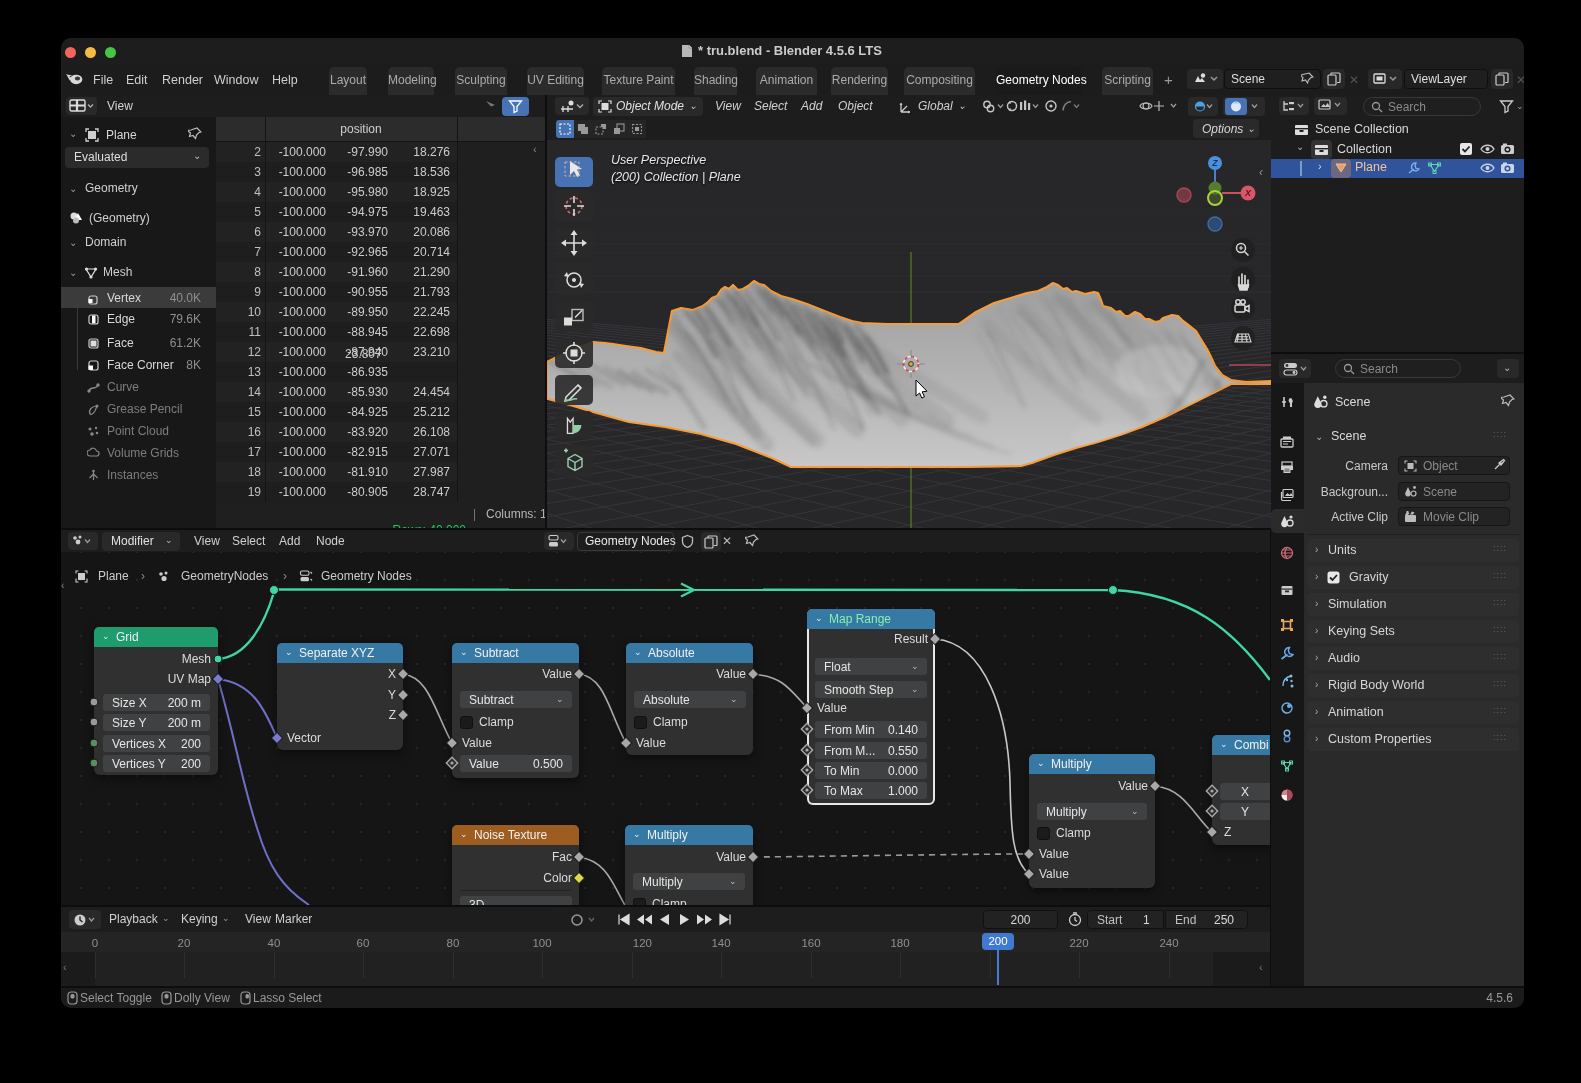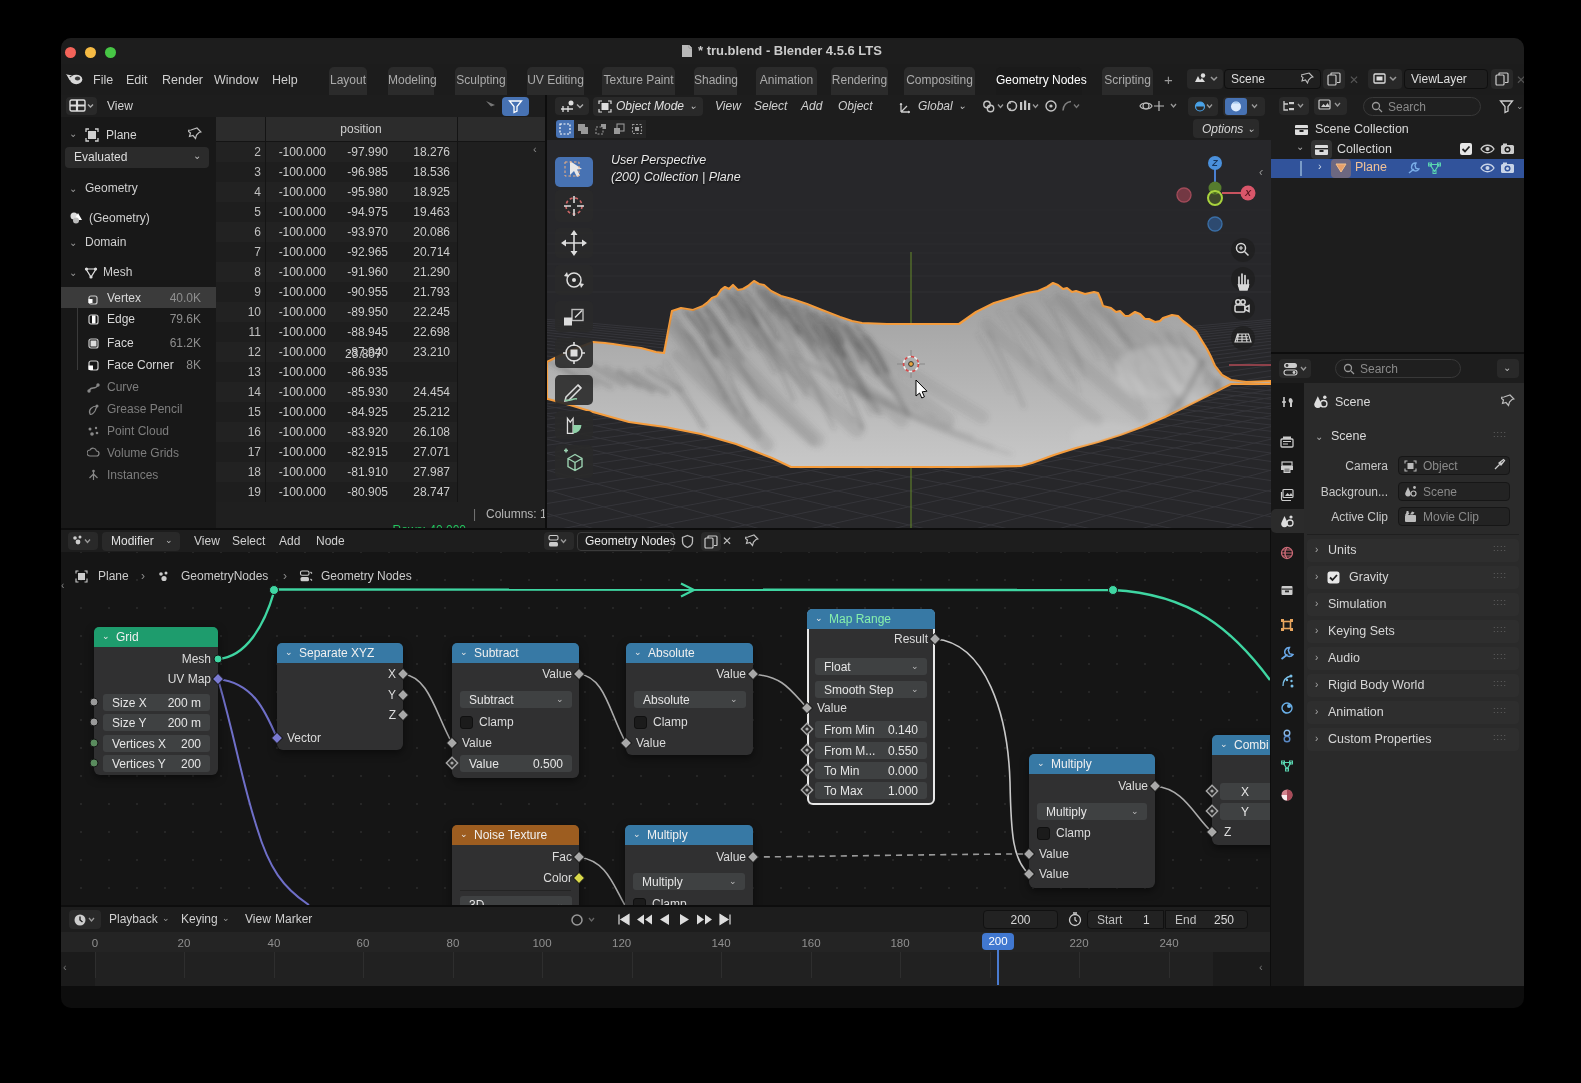--- a/index.html
+++ b/index.html
@@ -1249,21 +1249,21 @@
  <div class="t" style="left:1082px;top:6px;font-size:12px;color:#d8d8d8;">1</div>
  <div class="abs" style="left:1104px;top:3px;width:83px;height:19px;background:#222;border:1px solid #111;border-radius:0 4px 4px 0;"></div>
  <div class="t" style="left:1114px;top:6px;font-size:12px;color:#c0c0c0;">End</div>
  <div class="t" style="left:1153px;top:6px;font-size:12px;color:#d8d8d8;">250</div>
  <div class="t" style="left:14px;top:30px;width:40px;text-align:center;font-size:11.5px;color:#909090;">0</div>
       <div class="t" style="left:103px;top:30px;width:40px;text-align:center;font-size:11.5px;color:#909090;">20</div>
       <div class="t" style="left:193px;top:30px;width:40px;text-align:center;font-size:11.5px;color:#909090;">40</div>
       <div class="t" style="left:282px;top:30px;width:40px;text-align:center;font-size:11.5px;color:#909090;">60</div>
       <div class="t" style="left:372px;top:30px;width:40px;text-align:center;font-size:11.5px;color:#909090;">80</div>
       <div class="t" style="left:461px;top:30px;width:40px;text-align:center;font-size:11.5px;color:#909090;">100</div>
-      <div class="t" style="left:551px;top:30px;width:40px;text-align:left;font-size:11.5px;color:#909090;">120</div>
+      <div class="t" style="left:551px;top:30px;width:40px;text-align:right;font-size:11.5px;color:#909090;">120</div>
       <div class="t" style="left:640px;top:30px;width:40px;text-align:center;font-size:11.5px;color:#909090;">140</div>
       <div class="t" style="left:730px;top:30px;width:40px;text-align:center;font-size:11.5px;color:#909090;">160</div>
       <div class="t" style="left:819px;top:30px;width:40px;text-align:center;font-size:11.5px;color:#909090;">180</div>
       <div class="t" style="left:998px;top:30px;width:40px;text-align:center;font-size:11.5px;color:#909090;">220</div>
       <div class="t" style="left:1088px;top:30px;width:40px;text-align:center;font-size:11.5px;color:#909090;">240</div>
  <div class="abs" style="left:0;top:45px;width:1209px;height:34px;background:#212121;"></div>
  <div class="abs" style="left:0;top:45px;width:34px;height:34px;background:#1b1b1b;"></div>
  <div class="abs" style="left:1152px;top:45px;width:57px;height:34px;background:#1b1b1b;"></div>
  <div class="abs" style="left:34px;top:45px;width:1px;height:26px;background:#2e2e2e;"></div>
       <div class="abs" style="left:123px;top:45px;width:1px;height:26px;background:#2e2e2e;"></div>
@@ -1278,12 +1278,30 @@
       <div class="abs" style="left:929px;top:45px;width:1px;height:26px;background:#2e2e2e;"></div>
       <div class="abs" style="left:1018px;top:45px;width:1px;height:26px;background:#2e2e2e;"></div>
       <div class="abs" style="left:1108px;top:45px;width:1px;height:26px;background:#2e2e2e;"></div>
  <div class="abs" style="left:936px;top:26px;width:2px;height:52px;background:#4a7bd0;"></div>
  <div class="abs" style="left:921px;top:26px;width:32px;height:17px;background:#4178d0;border-radius:4px;"></div>
  <div class="t" style="left:921px;top:28px;width:32px;text-align:center;font-size:11.5px;color:#fff;">200</div>
  <div class="t" style="left:2px;top:54px;font-size:11px;color:#777;">‹</div>
  <div class="t" style="left:1198px;top:54px;font-size:11px;color:#777;">‹</div>
 </div>
 
+<div class="ed" style="left:0;top:950px;width:1463px;height:20px;background:#1b1b1b;">
+ <svg class="ic" style="left:6px;top:3px;" width="11" height="14" viewBox="0 0 11 14">
+        <rect x="1" y="1" width="9" height="12" rx="3" fill="none" stroke="#999" stroke-width="1.2"></rect>
+        <rect x="3.5" y="3" width="4" height="4.5" rx="1.5" fill="#999"></rect>
+      </svg>
+ <div class="t" style="left:19px;top:3px;font-size:12px;color:#989898;">Select Toggle</div>
+ <svg class="ic" style="left:100px;top:3px;" width="11" height="14" viewBox="0 0 11 14">
+        <rect x="1" y="1" width="9" height="12" rx="3" fill="none" stroke="#999" stroke-width="1.2"></rect>
+        <rect x="3.5" y="3" width="4" height="4.5" rx="1.5" fill="#999"></rect>
+      </svg>
+ <div class="t" style="left:113px;top:3px;font-size:12px;color:#989898;">Dolly View</div>
+ <svg class="ic" style="left:179px;top:3px;" width="11" height="14" viewBox="0 0 11 14">
+        <rect x="1" y="1" width="9" height="12" rx="3" fill="none" stroke="#999" stroke-width="1.2"></rect>
+        <rect x="5.5" y="3" width="3.5" height="4.5" rx="1.5" fill="#999"></rect>
+      </svg>
+ <div class="t" style="left:192px;top:3px;font-size:12px;color:#989898;">Lasso Select</div>
+ <div class="t" style="left:1380px;top:3px;width:72px;text-align:right;font-size:12px;color:#9a9a9a;">4.5.6</div>
+</div>
 </div>
 </body></html>

